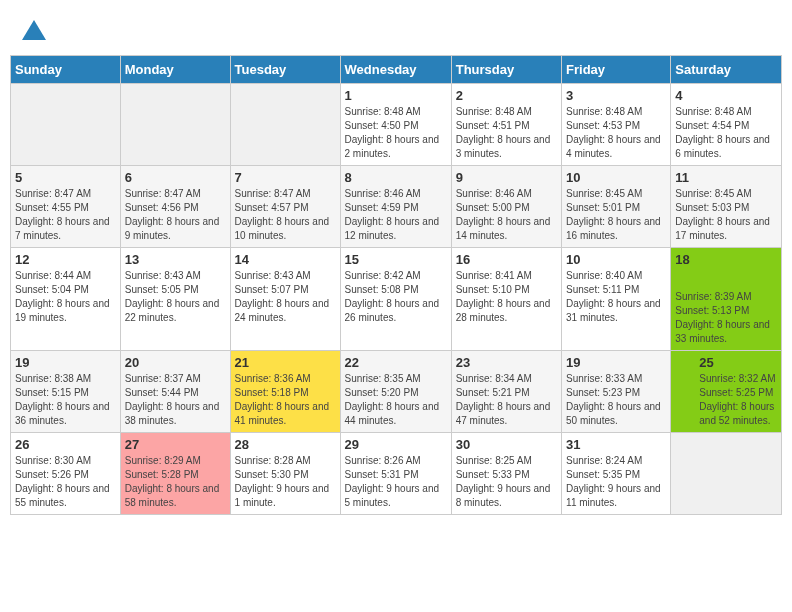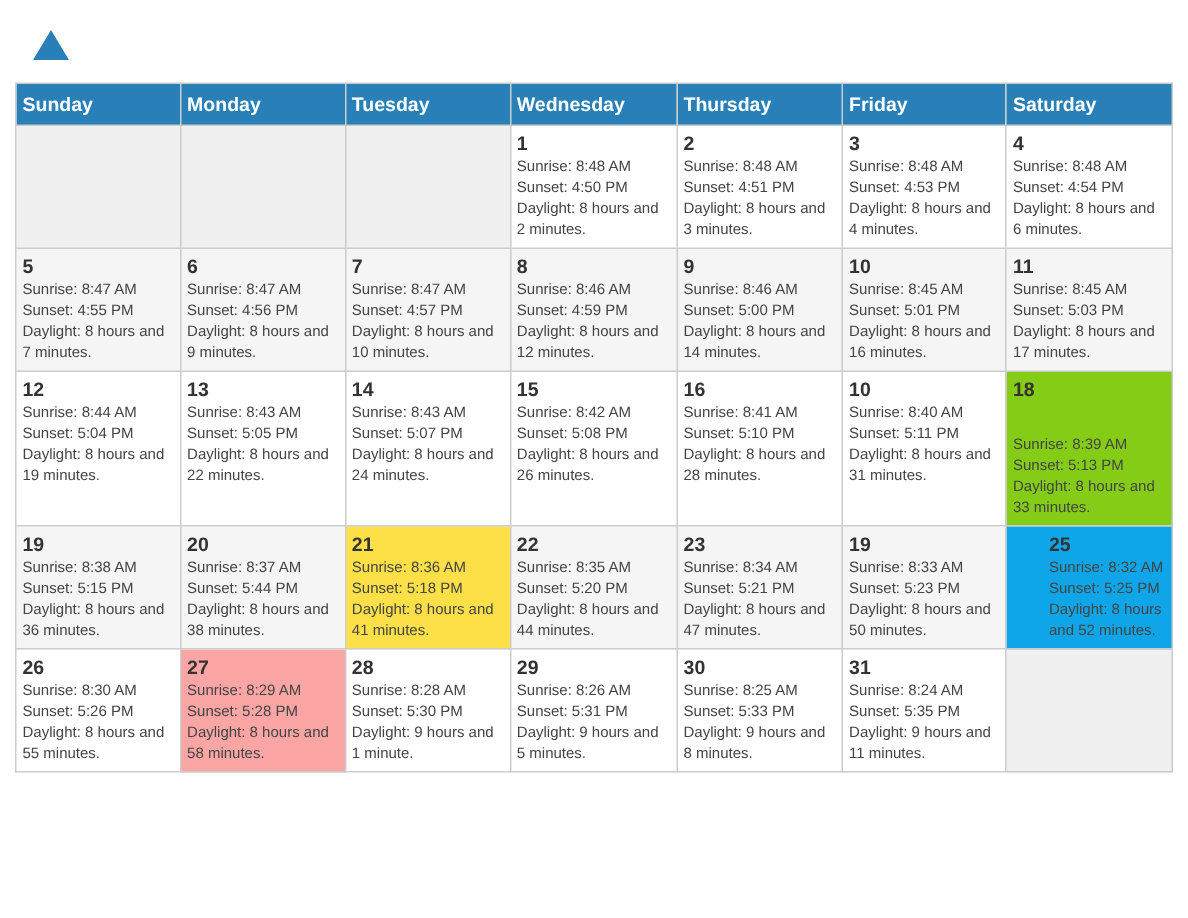--- a/index.html
+++ b/index.html
@@ -267,21 +267,21 @@
           <div class="day-info" style="white-space: pre-line;">Sunrise: 8:34 AM
 Sunset: 5:21 PM
 Daylight: 8 hours and 47 minutes.</div>
         </td>
         <td style="background: rgb(245, 245, 245);">
           <div class="day-num">19</div>
           <div class="day-info" style="white-space: pre-line;">Sunrise: 8:33 AM
 Sunset: 5:23 PM
 Daylight: 8 hours and 50 minutes.</div>
         </td>
-        <td style="background: #0ea5e9; padding-left: 28px;">
+        <td style="background: #84cc16; padding-left: 28px;">
           <div class="day-num">25</div>
           <div class="day-info" style="white-space: pre-line;">Sunrise: 8:32 AM
 Sunset: 5:25 PM
 Daylight: 8 hours and 52 minutes.</div>
         </td>
       </tr>
       <tr>
         <td style="background: rgb(255, 255, 255);">
           <div class="day-num">26</div>
           <div class="day-info" style="white-space: pre-line;">Sunrise: 8:30 AM

